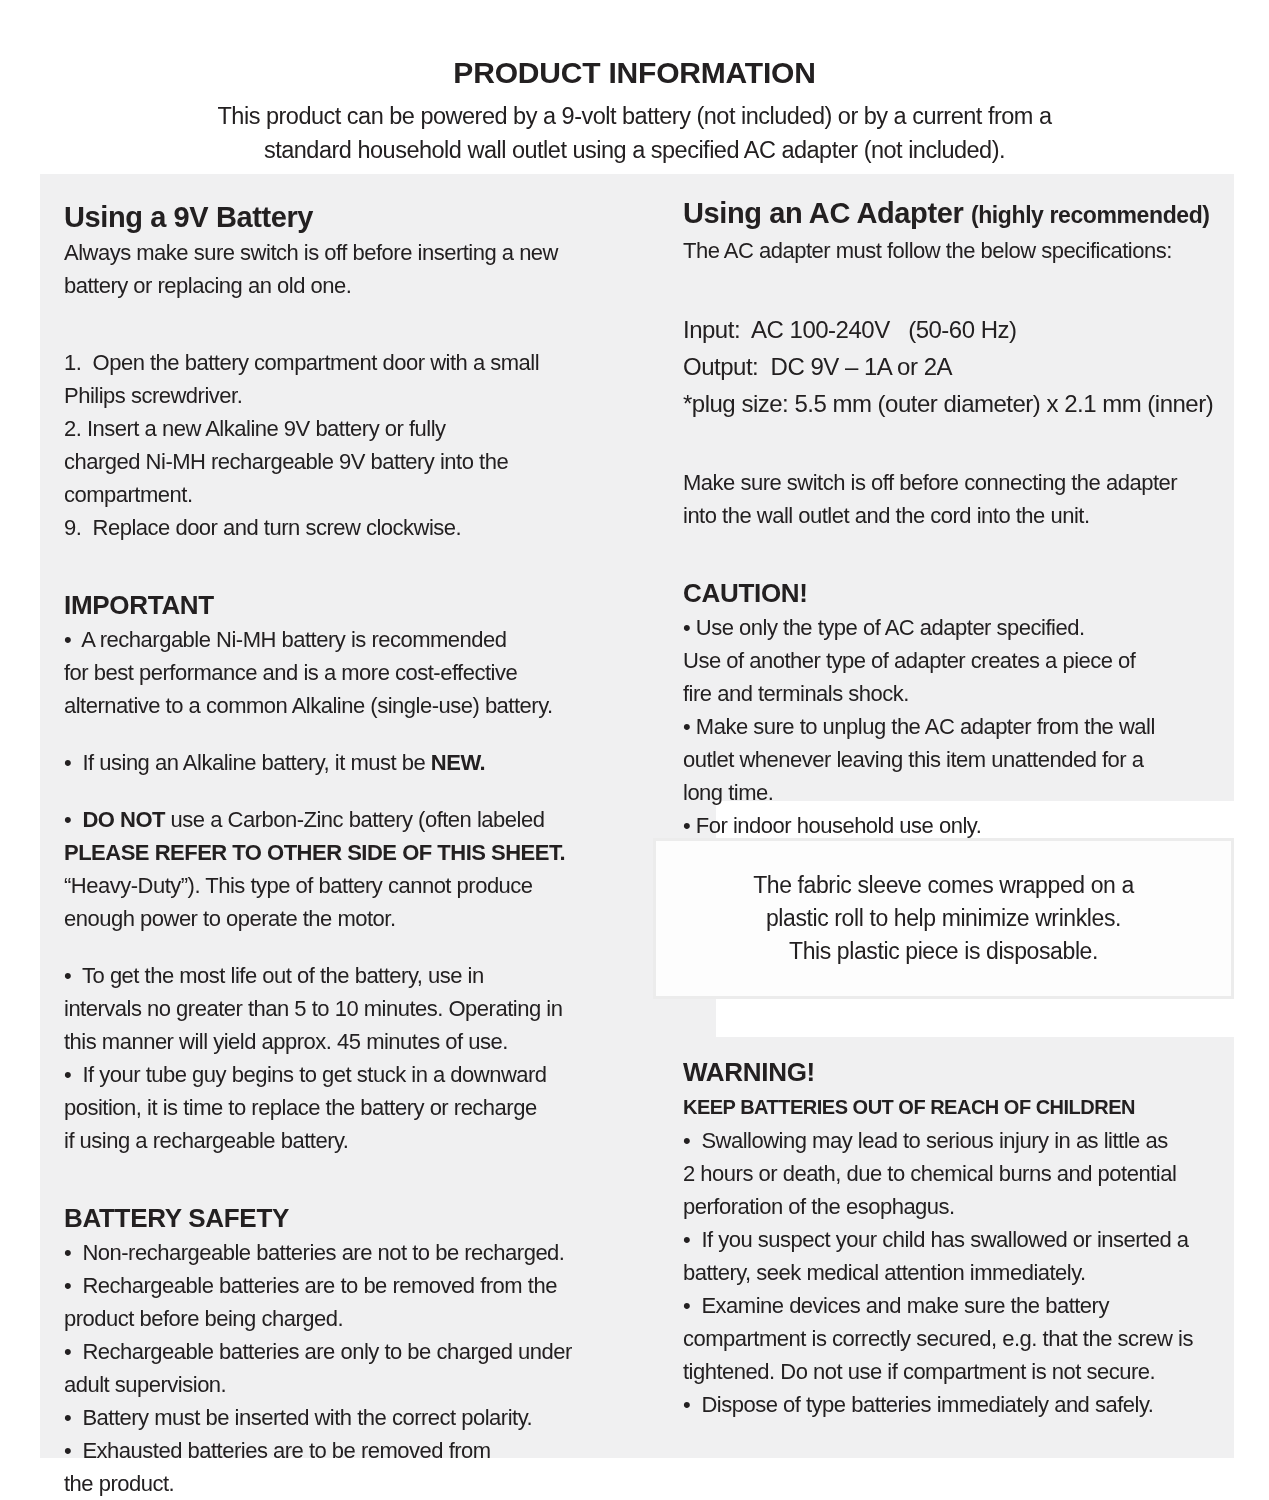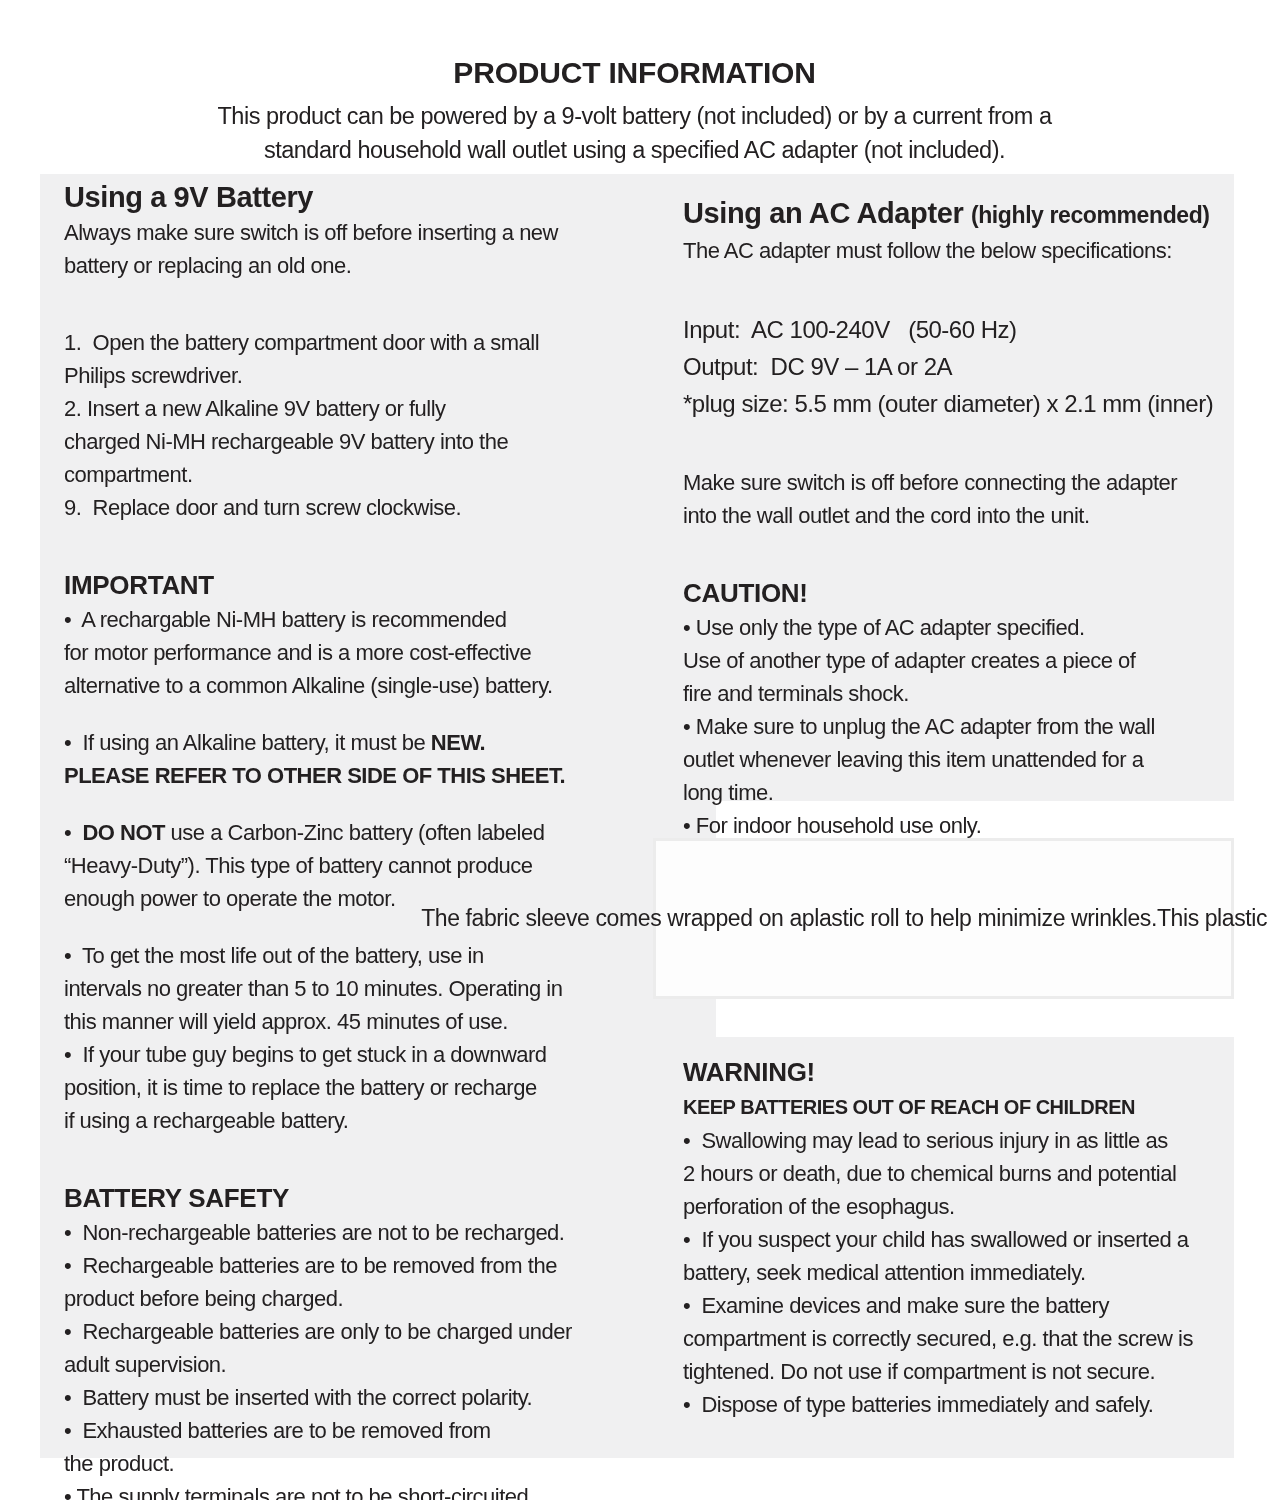--- a/index.html
+++ b/index.html
@@ -15,36 +15,36 @@
   .page{position:relative;width:1269px;height:1500px;background:var(--page-bg);overflow:hidden;}
 
   .line{white-space:pre;}
 
   .title{position:absolute;top:56px;left:0;width:100%;text-align:center;
          font-size:30px;font-weight:bold;letter-spacing:-0.2px;}
   .subtitle{position:absolute;top:99px;left:0;width:100%;text-align:center;}
   .sub{font-size:23.5px;line-height:34px;letter-spacing:-0.5px;}
 
   .panel{position:absolute;background:var(--panel-bg);}
-  .panel-left{left:40px;top:174px;width:676px;height:1284px;padding:4px 0 0 24px;}
+  .panel-left{left:40px;top:174px;width:676px;height:1284px;padding:24px 0 0 24px;}
   .panel-a{left:658px;top:174px;width:576px;height:627px;padding:20px 8px 0 25px;}
   .panel-b{left:620px;top:1037px;width:614px;height:421px;padding:18px 0 0 63px;}
 
   .h1{font-size:29px;font-weight:bold;line-height:38px;letter-spacing:-0.4px;white-space:pre;}
   .h1-note{font-size:23px;font-weight:bold;letter-spacing:-0.4px;}
   .h2{font-size:26px;font-weight:bold;line-height:35px;letter-spacing:-0.3px;}
   .warn-sub{font-size:20px;font-weight:bold;line-height:34px;letter-spacing:-0.5px;}
   .body{font-size:22px;line-height:33px;letter-spacing:-0.5px;}
   .spec{font-size:24px;line-height:37px;letter-spacing:-0.5px;}
   .space{margin-top:44px;}
   .space-sm{margin-top:24px;}
 
   .sleeve-box{position:absolute;left:653px;top:838px;width:581px;height:161px;
               background:var(--box-bg);border:3px solid var(--box-border-color);
-              display:flex;justify-content:center;align-items:center;}
+              display:flex;flex-direction:column;justify-content:center;align-items:center;}
   .box-line{font-size:23px;line-height:33px;letter-spacing:-0.4px;text-align:center;}
 </style>
 </head>
 <body>
 
 <div class="page">
 
   <div class="title">PRODUCT INFORMATION</div>
 
   <div class="subtitle">
@@ -58,25 +58,25 @@
         <div class="line body">Always make sure switch is off before inserting a new</div>
         <div class="line body">battery or replacing an old one.</div>
         <div class="line body space">1.  Open the battery compartment door with a small</div>
         <div class="line body">Philips screwdriver.</div>
         <div class="line body">2. Insert a new Alkaline 9V battery or fully</div>
         <div class="line body">charged Ni-MH rechargeable 9V battery into the</div>
         <div class="line body">compartment.</div>
         <div class="line body">9.  Replace door and turn screw clockwise.</div>
         <div class="line h2 space">IMPORTANT</div>
         <div class="line body">•  A rechargable Ni-MH battery is recommended</div>
-        <div class="line body">for motor performance and is a more cost-effective</div>
+        <div class="line body">for best performance and is a more cost-effective</div>
         <div class="line body">alternative to a common Alkaline (single-use) battery.</div>
         <div class="line body space-sm"><span>•  If using an Alkaline battery, it must be </span><b>NEW.</b></div>
+        <div class="line body space-sm"><span>•  </span><b>DO NOT</b><span> use a Carbon-Zinc battery (often labeled</span></div>
         <div class="line body"><b>PLEASE REFER TO OTHER SIDE OF THIS SHEET.</b></div>
-        <div class="line body space-sm"><span>•  </span><b>DO NOT</b><span> use a Carbon-Zinc battery (often labeled</span></div>
         <div class="line body">“Heavy-Duty”). This type of battery cannot produce</div>
         <div class="line body">enough power to operate the motor.</div>
         <div class="line body space-sm">•  To get the most life out of the battery, use in</div>
         <div class="line body">intervals no greater than 5 to 10 minutes. Operating in</div>
         <div class="line body">this manner will yield approx. 45 minutes of use.</div>
         <div class="line body">•  If your tube guy begins to get stuck in a downward</div>
         <div class="line body">position, it is time to replace the battery or recharge</div>
         <div class="line body">if using a rechargeable battery.</div>
         <div class="line h2 space">BATTERY SAFETY</div>
         <div class="line body">•  Non-rechargeable batteries are not to be recharged.</div>

